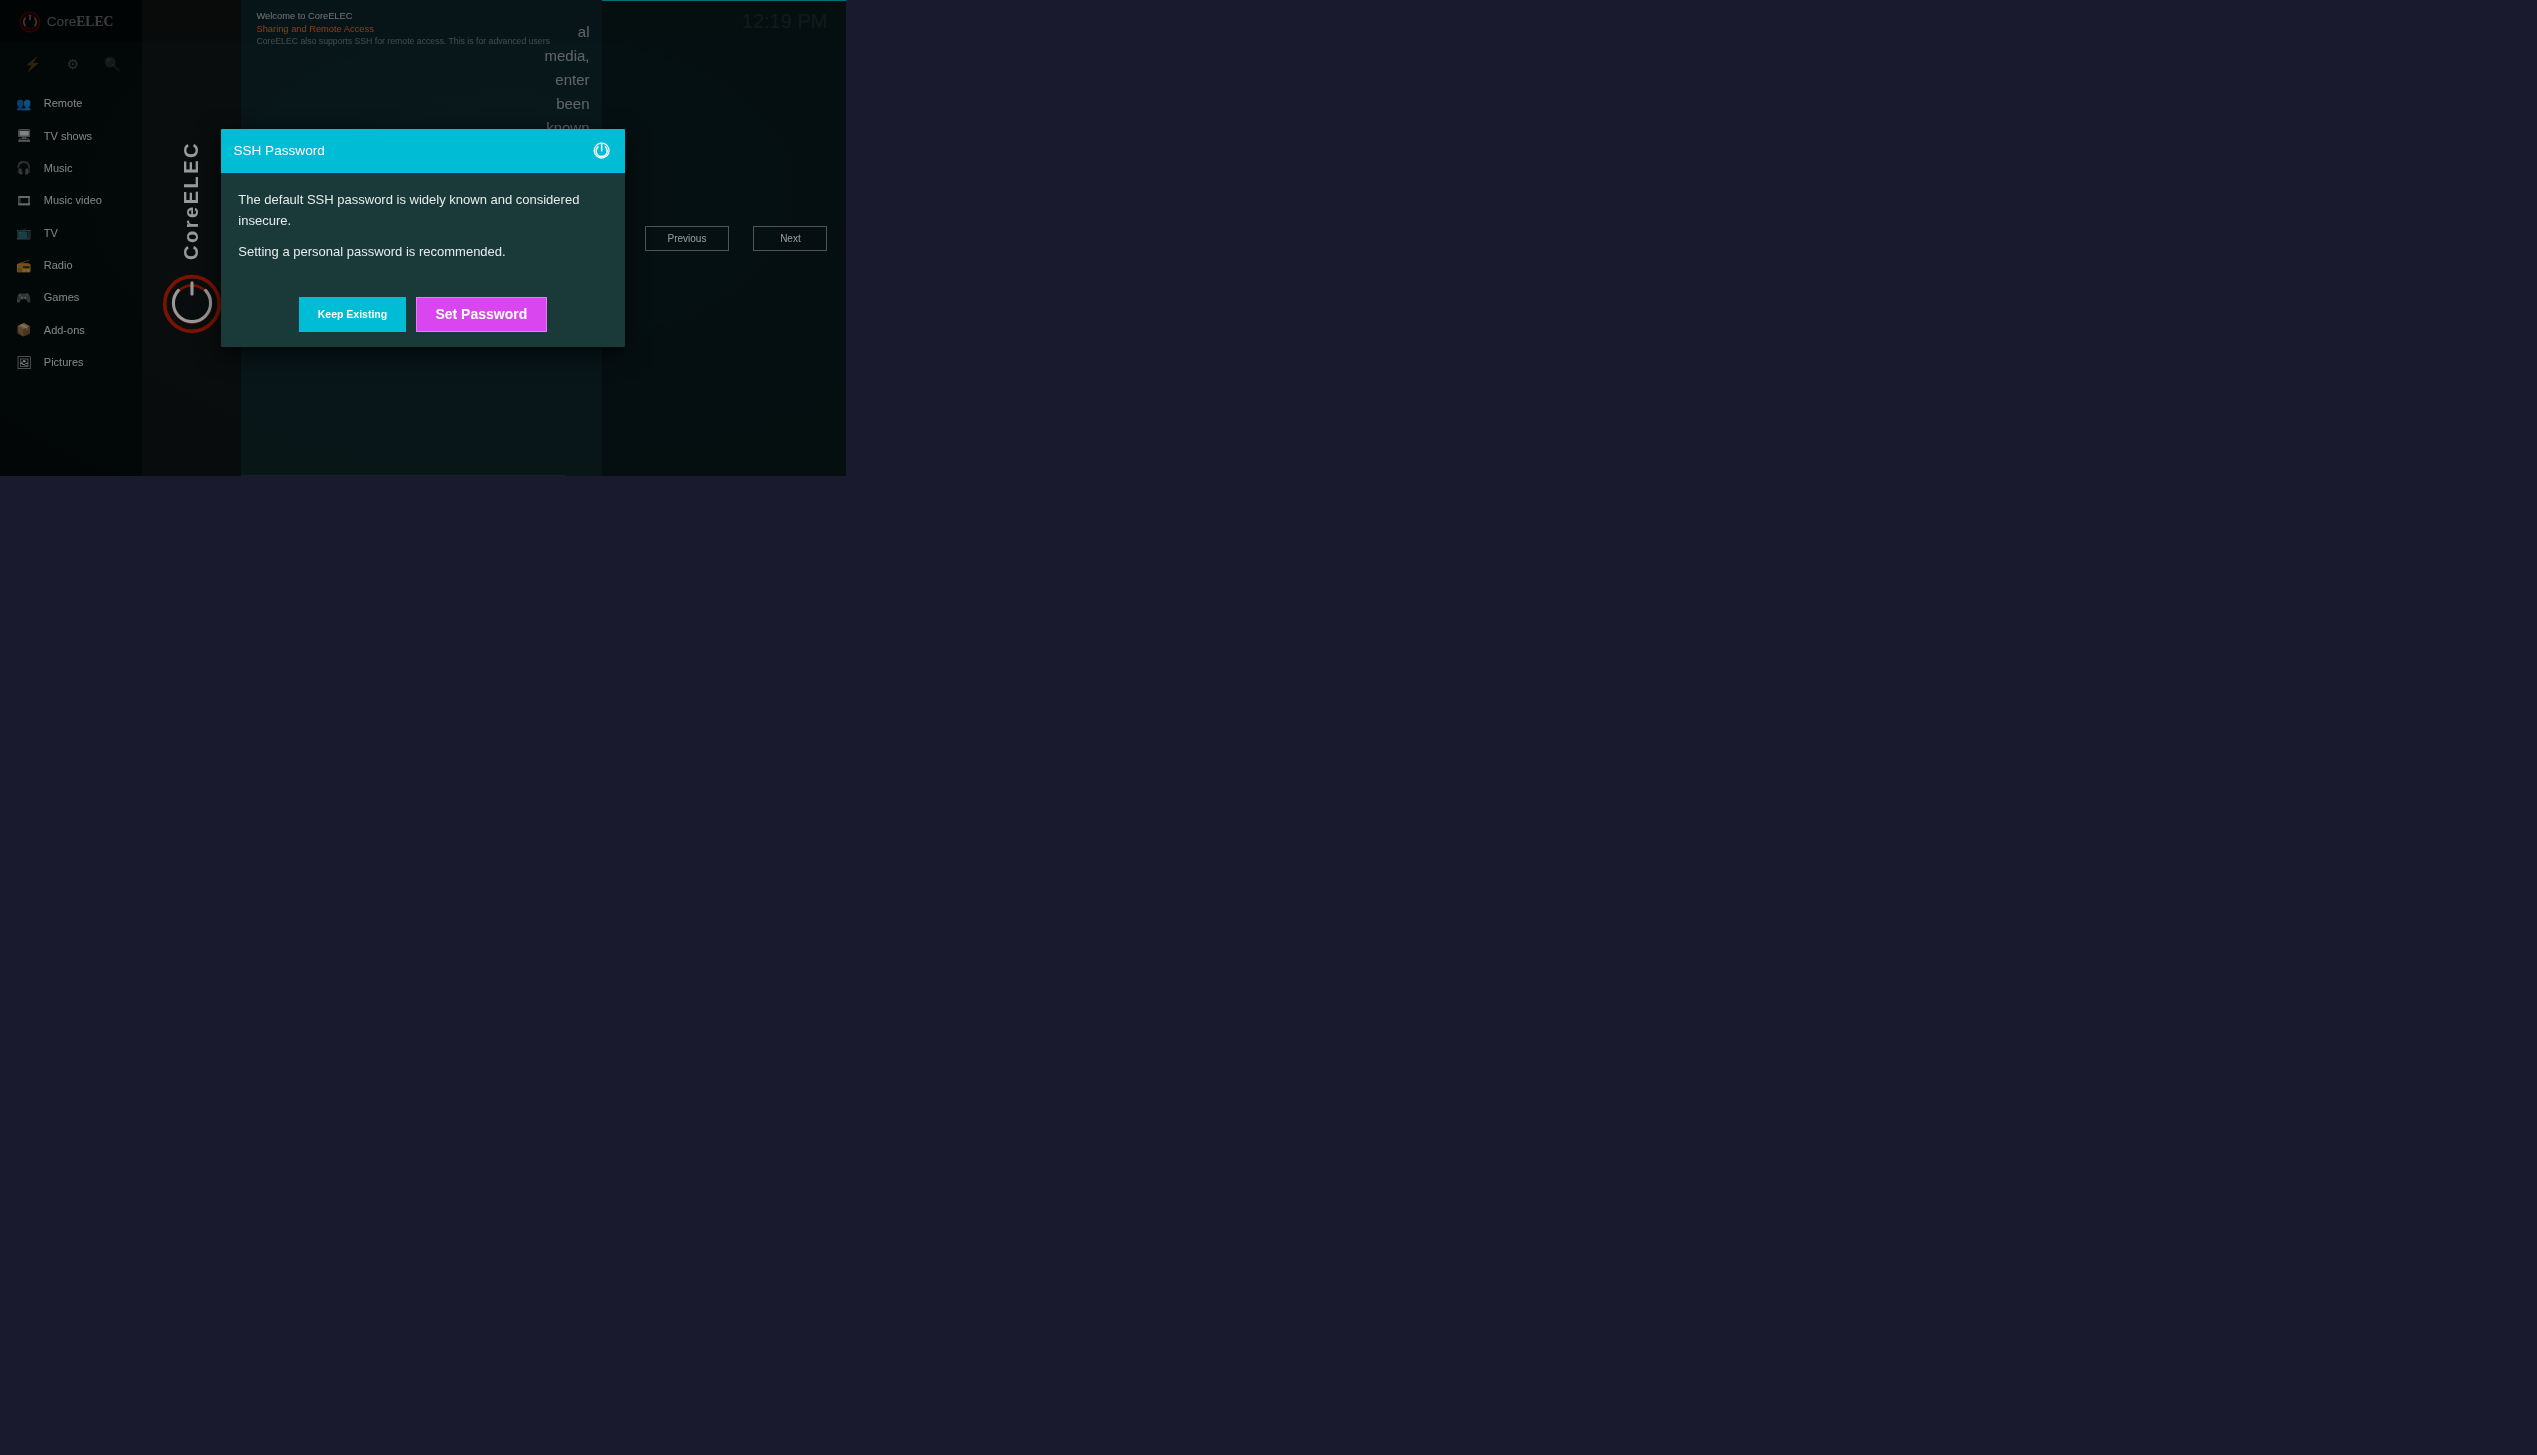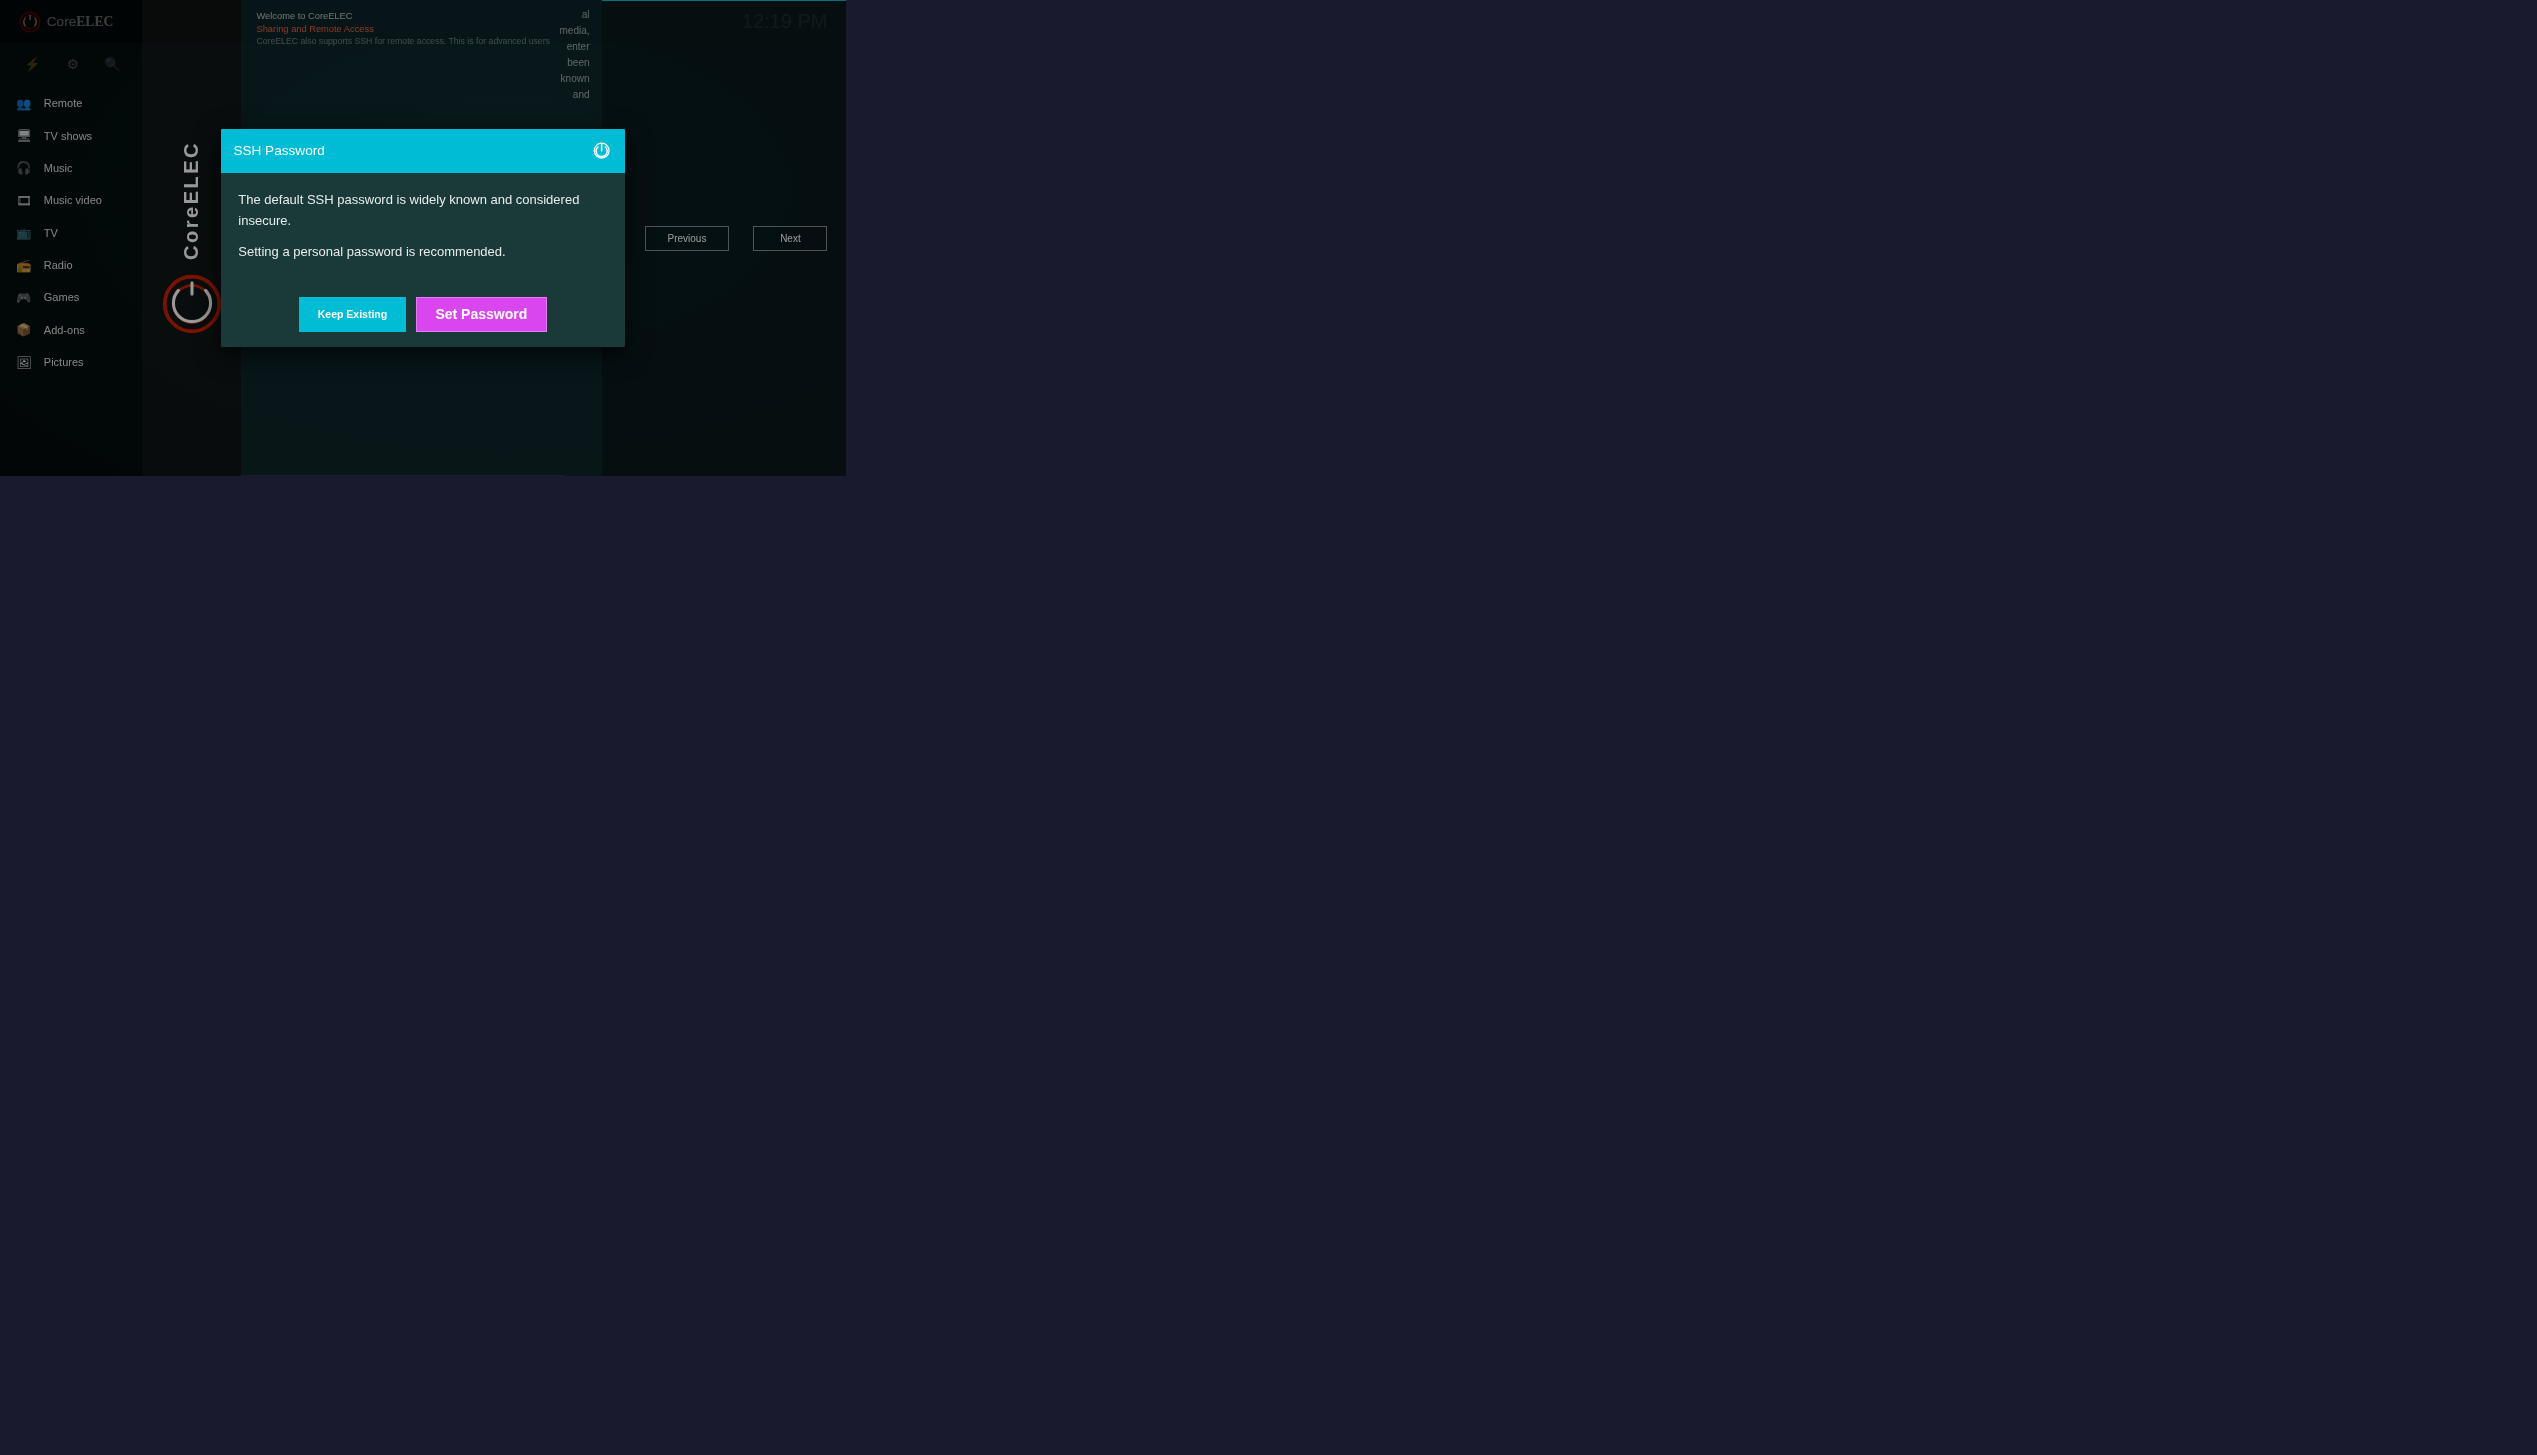--- a/index.html
+++ b/index.html
@@ -183,23 +183,23 @@
     
     .wizard-body {
       flex: 1;
       padding: 12.4px 15.5px;
       position: relative;
     }
 
     .right-text {
       position: absolute;
       right: 12.4px;
-      top: 7px;
+      top: 20px;
       color: rgba(255,255,255,0.6);
-      font-size: 10px;
+      font-size: 15px;
       text-align: right;
       line-height: 1.6;
     }
 
     
     .wizard-footer {
       padding: 9.3px 18.6px;
       border-top: 1.2px solid #00bcd4;
       display: flex;
       justify-content: space-between;

